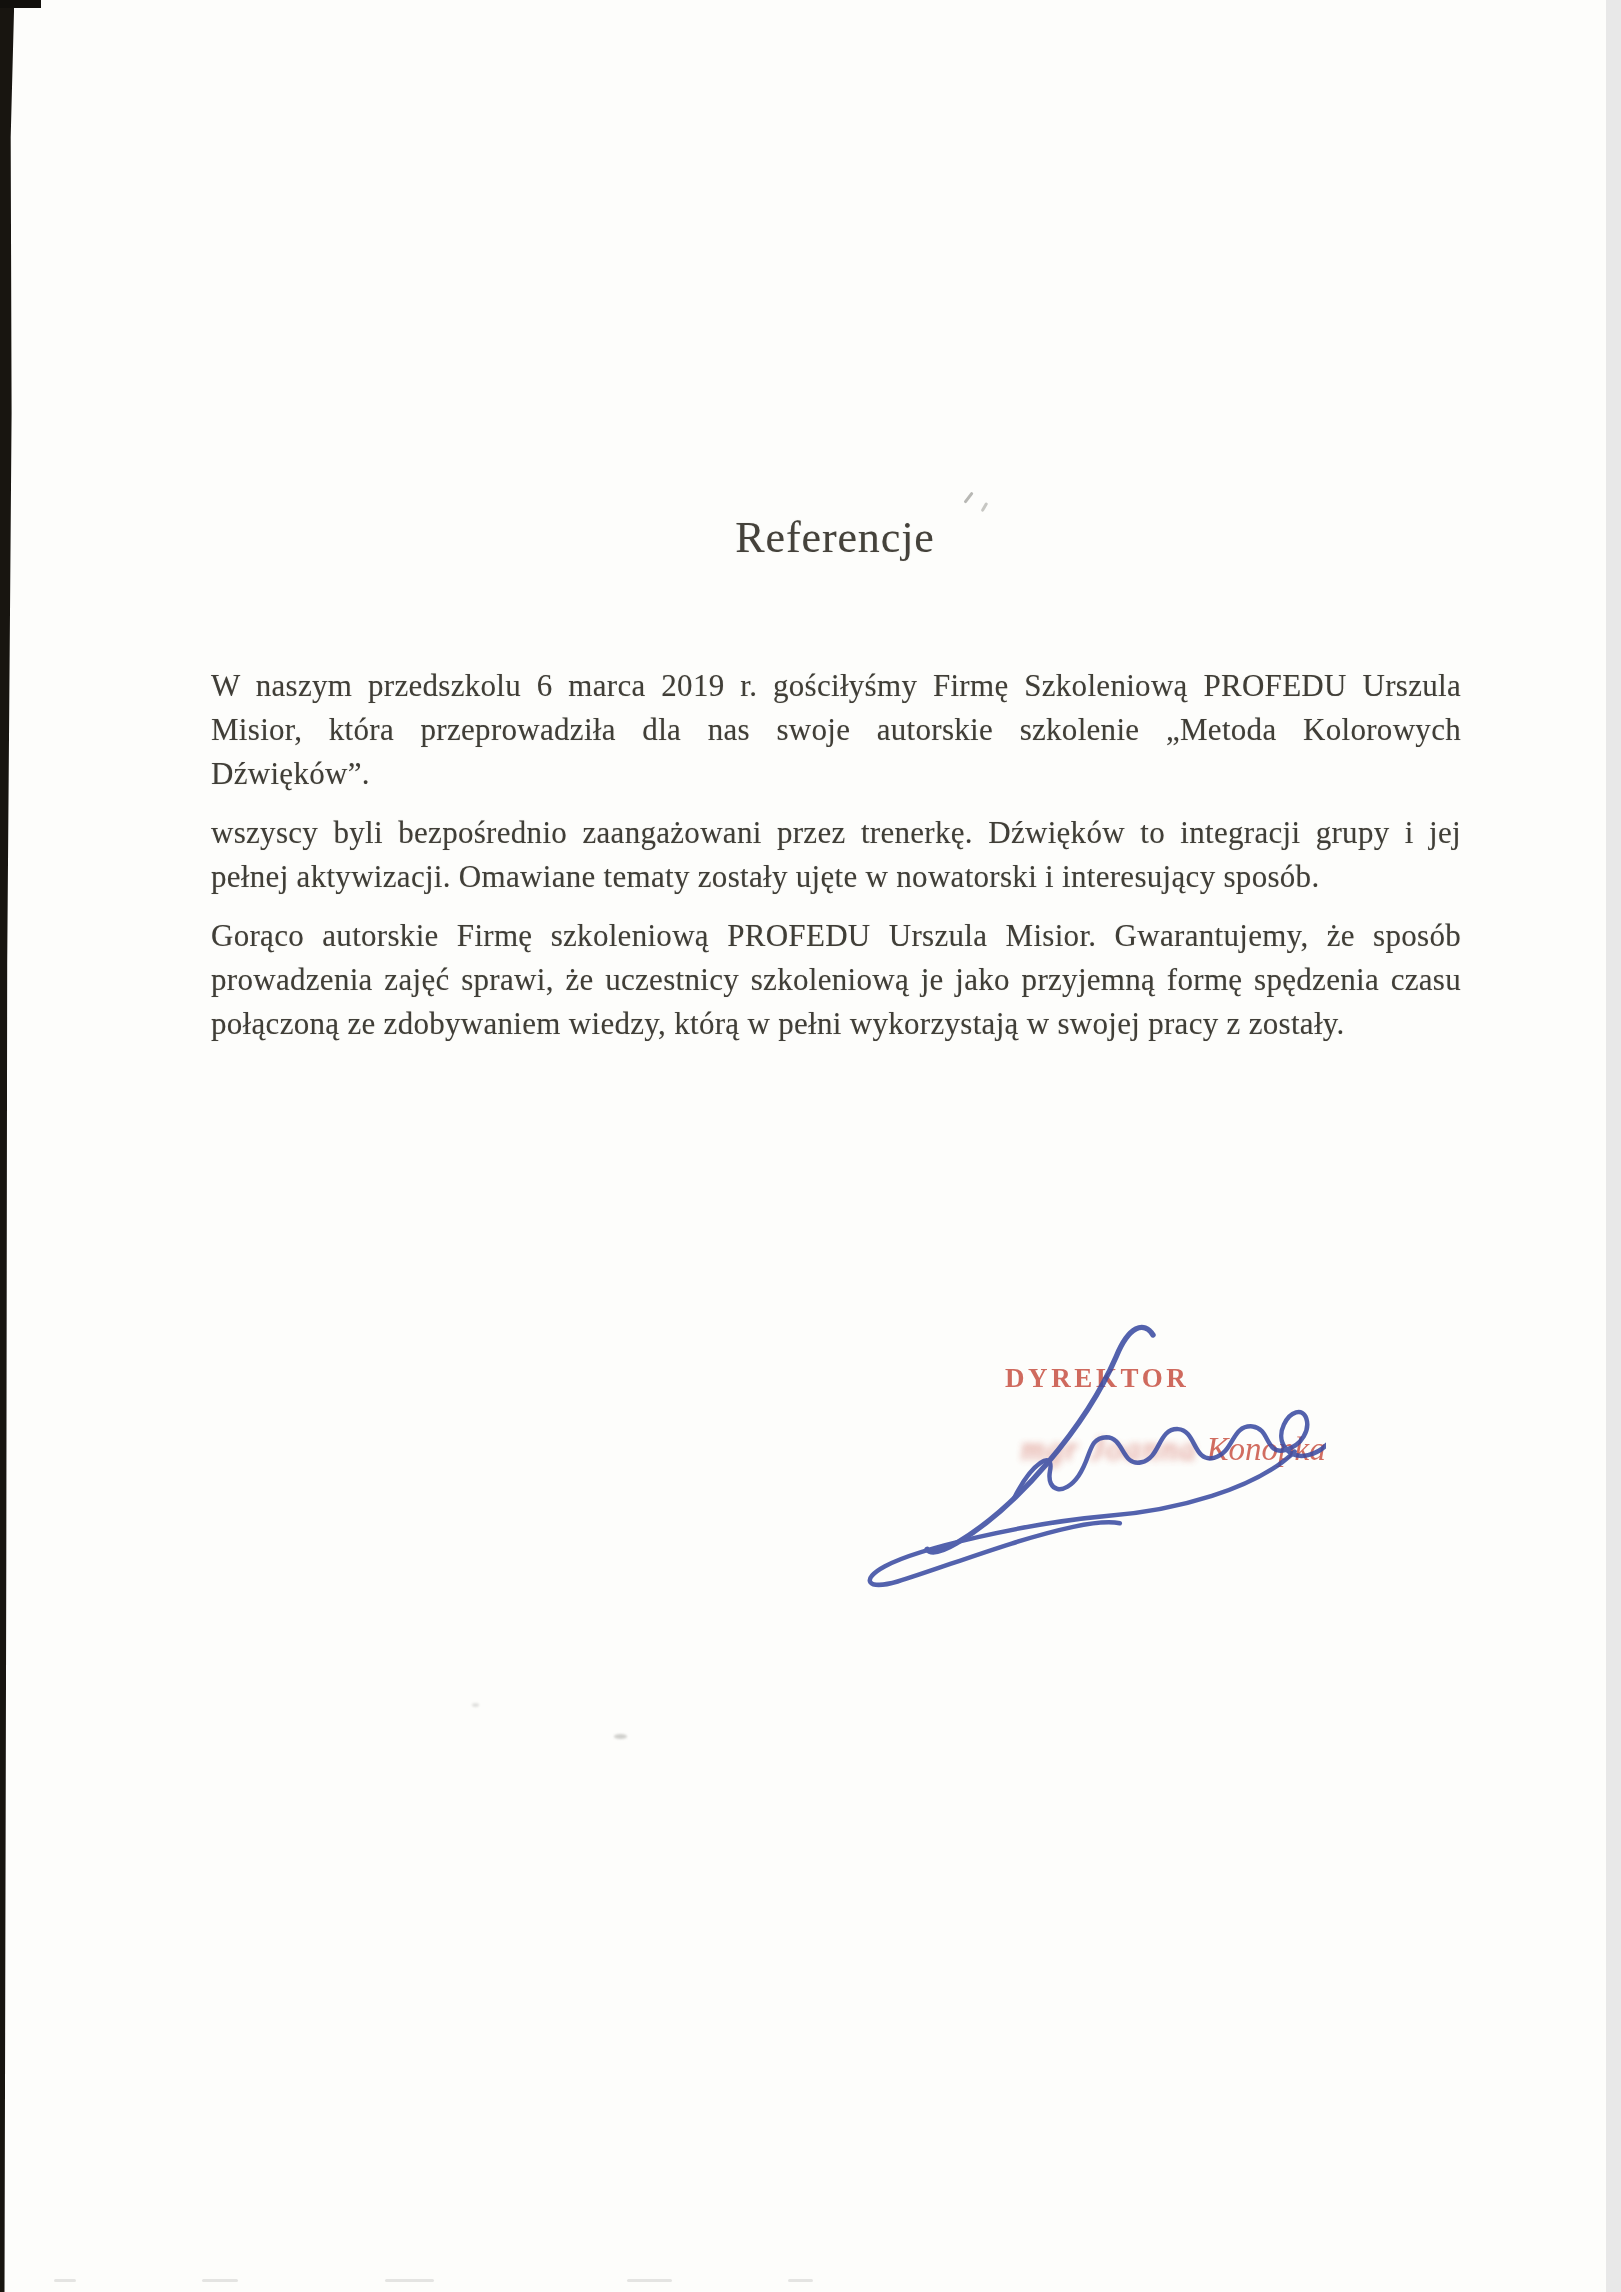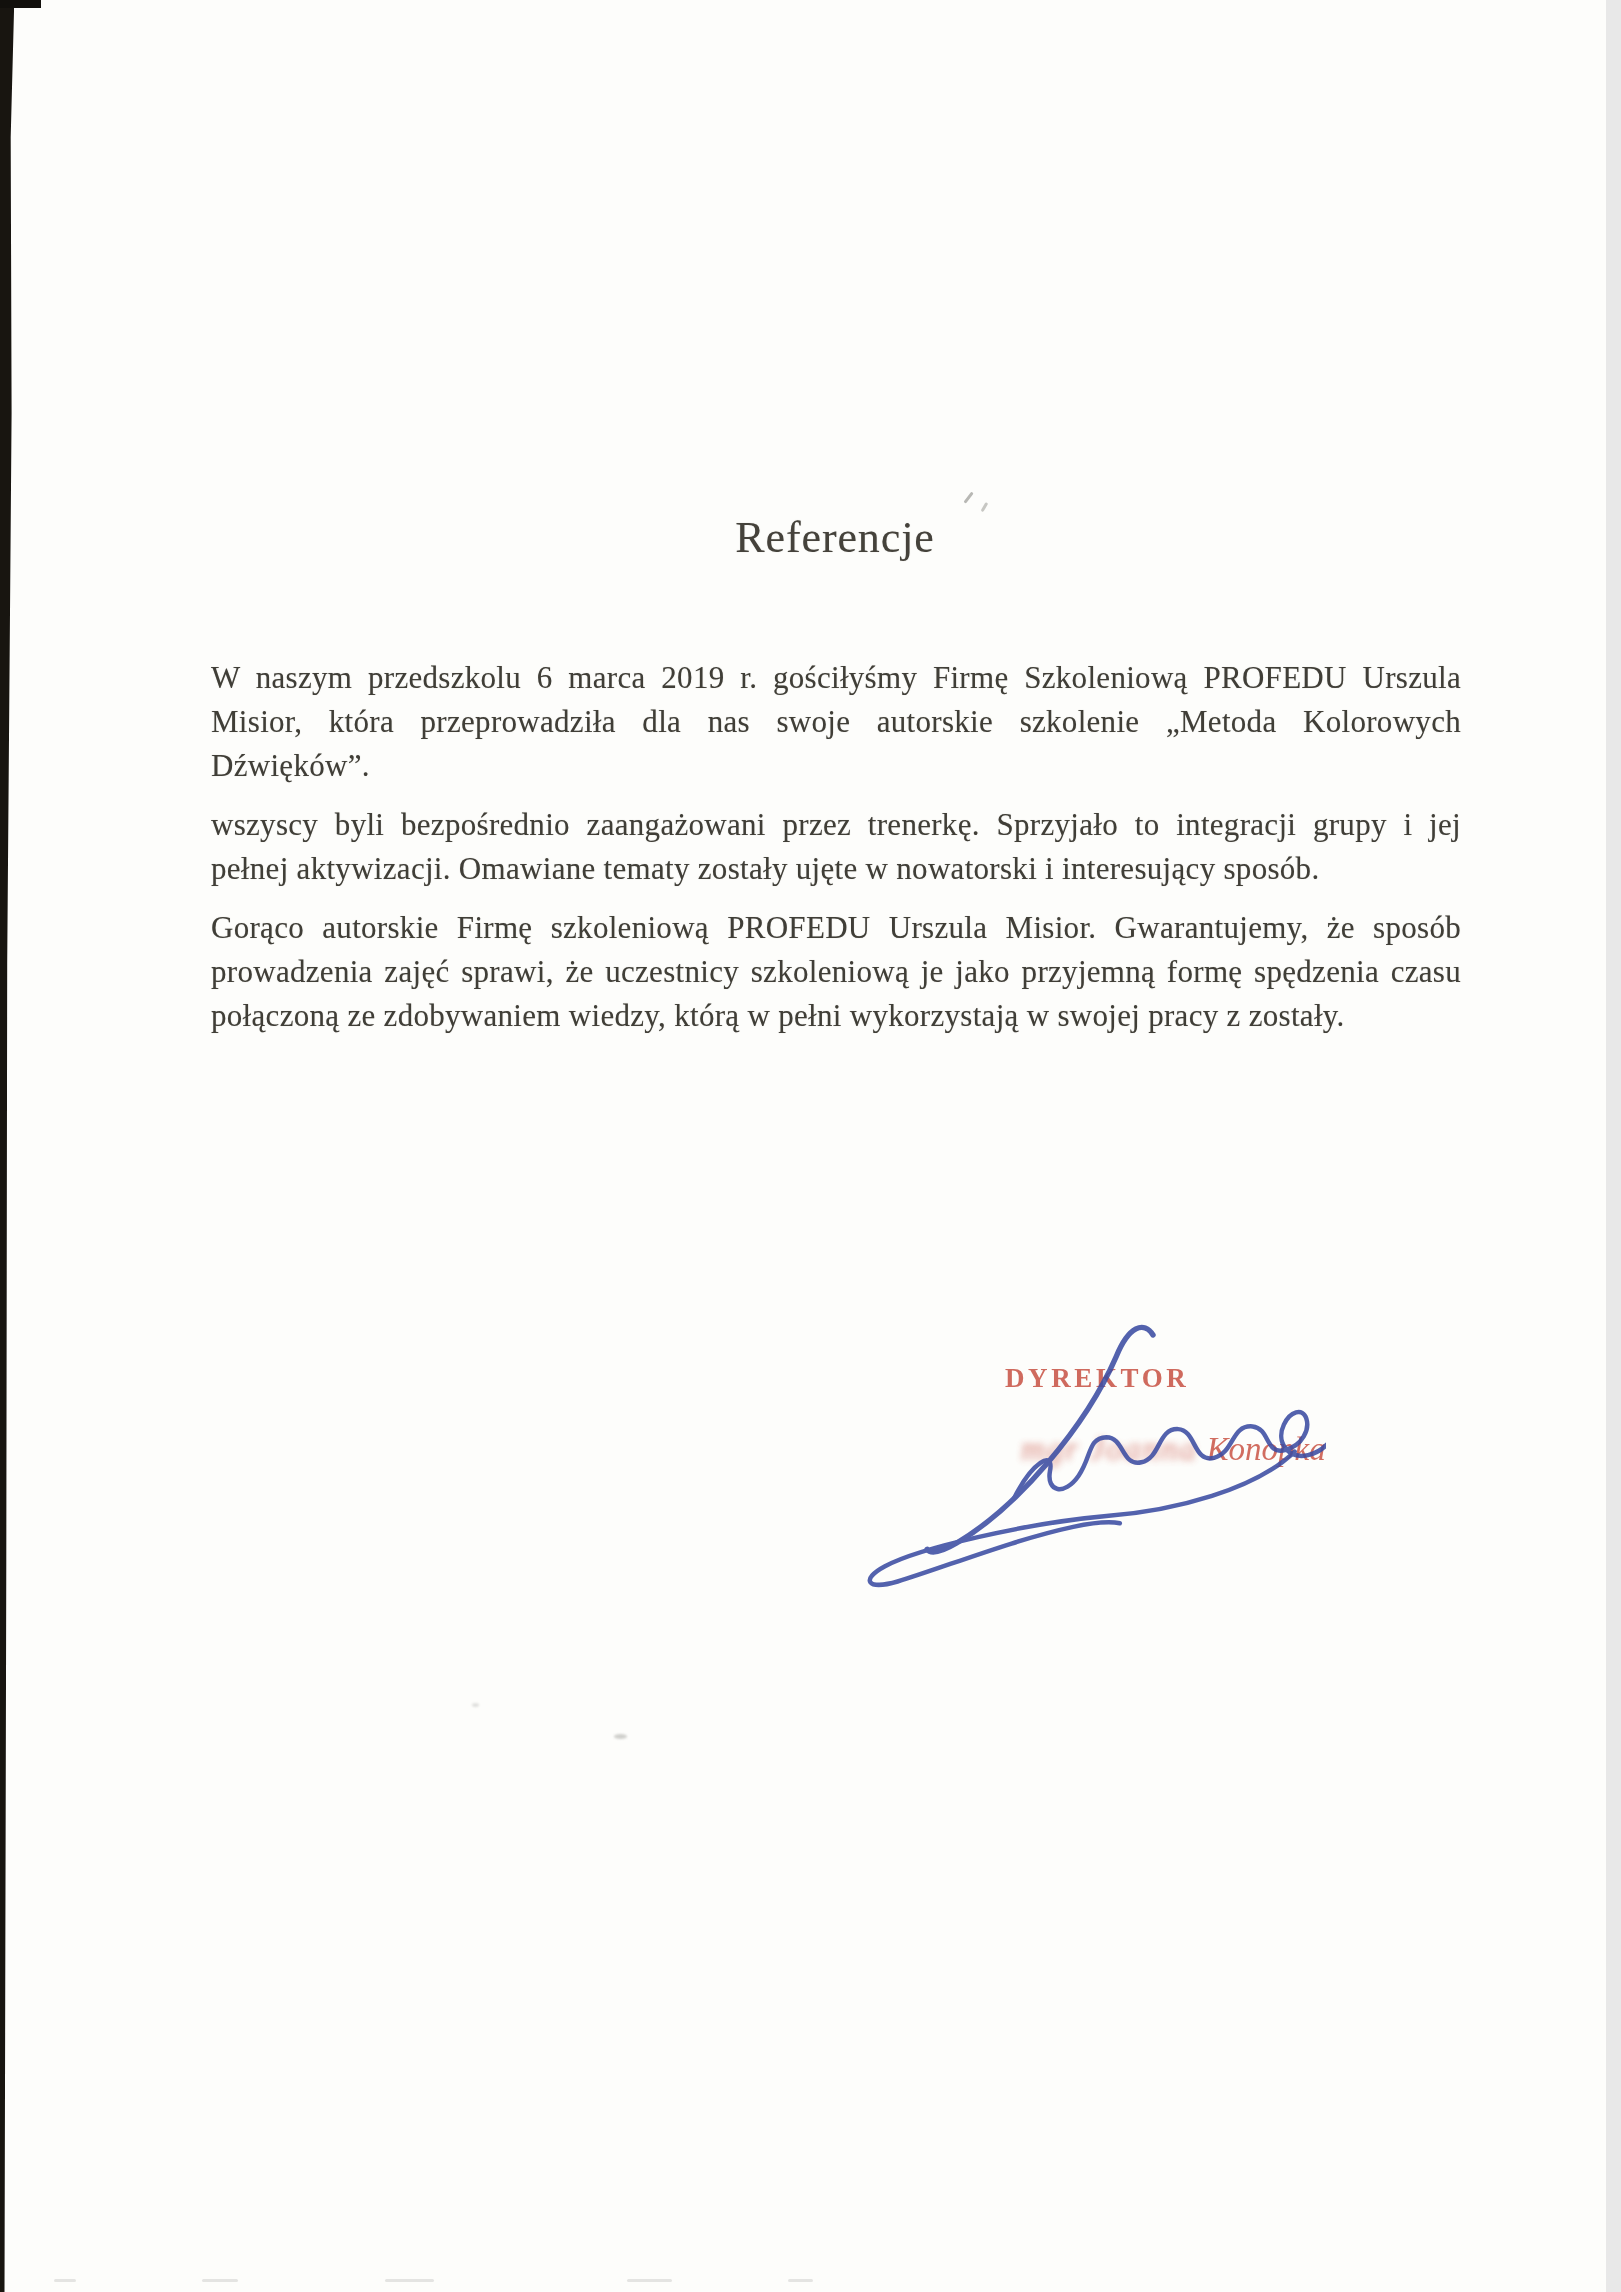--- a/index.html
+++ b/index.html
@@ -19,21 +19,21 @@
     font-size:44px; letter-spacing:0.9px;
     color:#45423b;
     text-shadow:0 0 0.9px rgba(70,68,60,0.35);
   }
   .doc-body {
     position:absolute; left:211px; top:656px; width:1250px;
     font-size:31px; line-height:44px; letter-spacing:0.3px;
     color:#403e37;
     text-shadow:0 0 0.9px rgba(70,68,60,0.35);
   }
-  .paragraph { margin:0 0 15px 0; }
+  .paragraph { margin:8px 0 15px 0; }
   .line { text-align:justify; text-align-last:justify; }
   .line.para-end { text-align-last:left; }
 
   
   .stamp-line1 {
     position:absolute; left:1005px; top:1363px;
     font-size:27px; font-weight:600; letter-spacing:3.6px;
     color:rgba(197,73,58,0.82);
     filter:blur(0.5px);
     white-space:nowrap;
@@ -87,21 +87,21 @@
 
   <div class="doc-title">Referencje</div>
 
   <div class="doc-body">
     <div class="paragraph">
       <div class="line">W naszym przedszkolu 6 marca 2019 r. gościłyśmy Firmę Szkoleniową PROFEDU Urszula</div>
       <div class="line">Misior, która przeprowadziła dla nas swoje autorskie szkolenie „Metoda Kolorowych</div>
       <div class="line para-end">Dźwięków”.</div>
     </div>
     <div class="paragraph">
-      <div class="line">wszyscy byli bezpośrednio zaangażowani przez trenerkę. Sprzyjało to integracji grupy i jej</div>
+      <div class="line">wszyscy byli bezpośrednio zaangażowani przez trenerkę. Dźwięków to integracji grupy i jej</div>
       <div class="line para-end">pełnej aktywizacji. Omawiane tematy zostały ujęte w nowatorski i interesujący sposób.</div>
     </div>
     <div class="paragraph">
       <div class="line">Gorąco autorskie Firmę szkoleniową PROFEDU Urszula Misior. Gwarantujemy, że sposób</div>
       <div class="line">prowadzenia zajęć sprawi, że uczestnicy szkoleniową je jako przyjemną formę spędzenia czasu</div>
       <div class="line para-end">połączoną ze zdobywaniem wiedzy, którą w pełni wykorzystają w swojej pracy z zostały.</div>
     </div>
   </div>
 
   <div class="stamp-line1">DYREKTOR</div>

